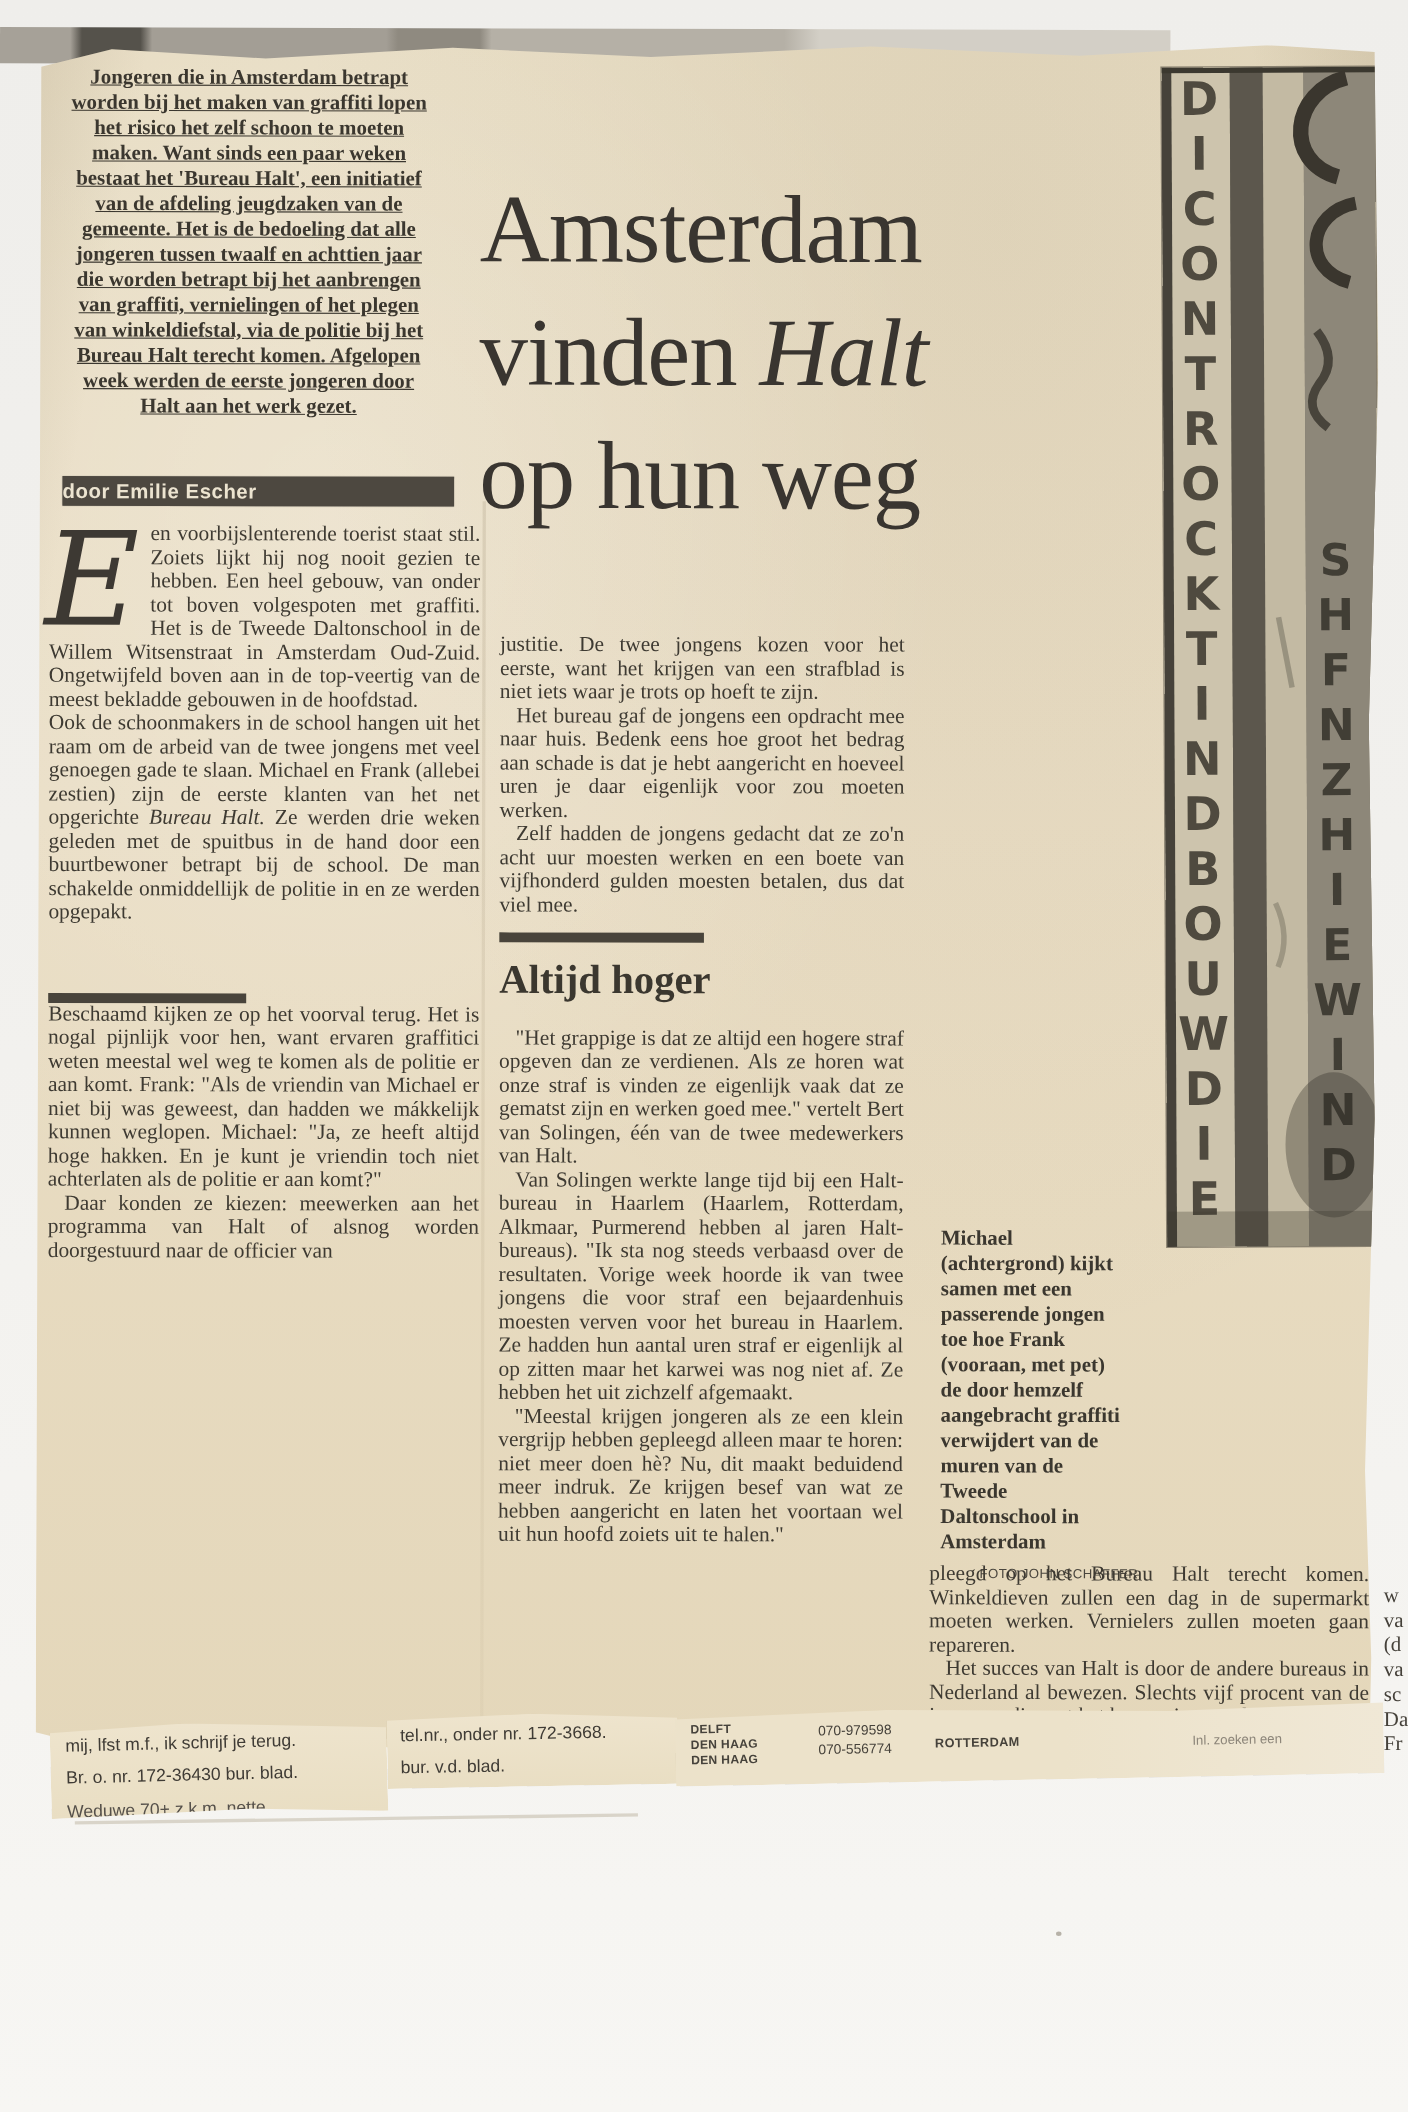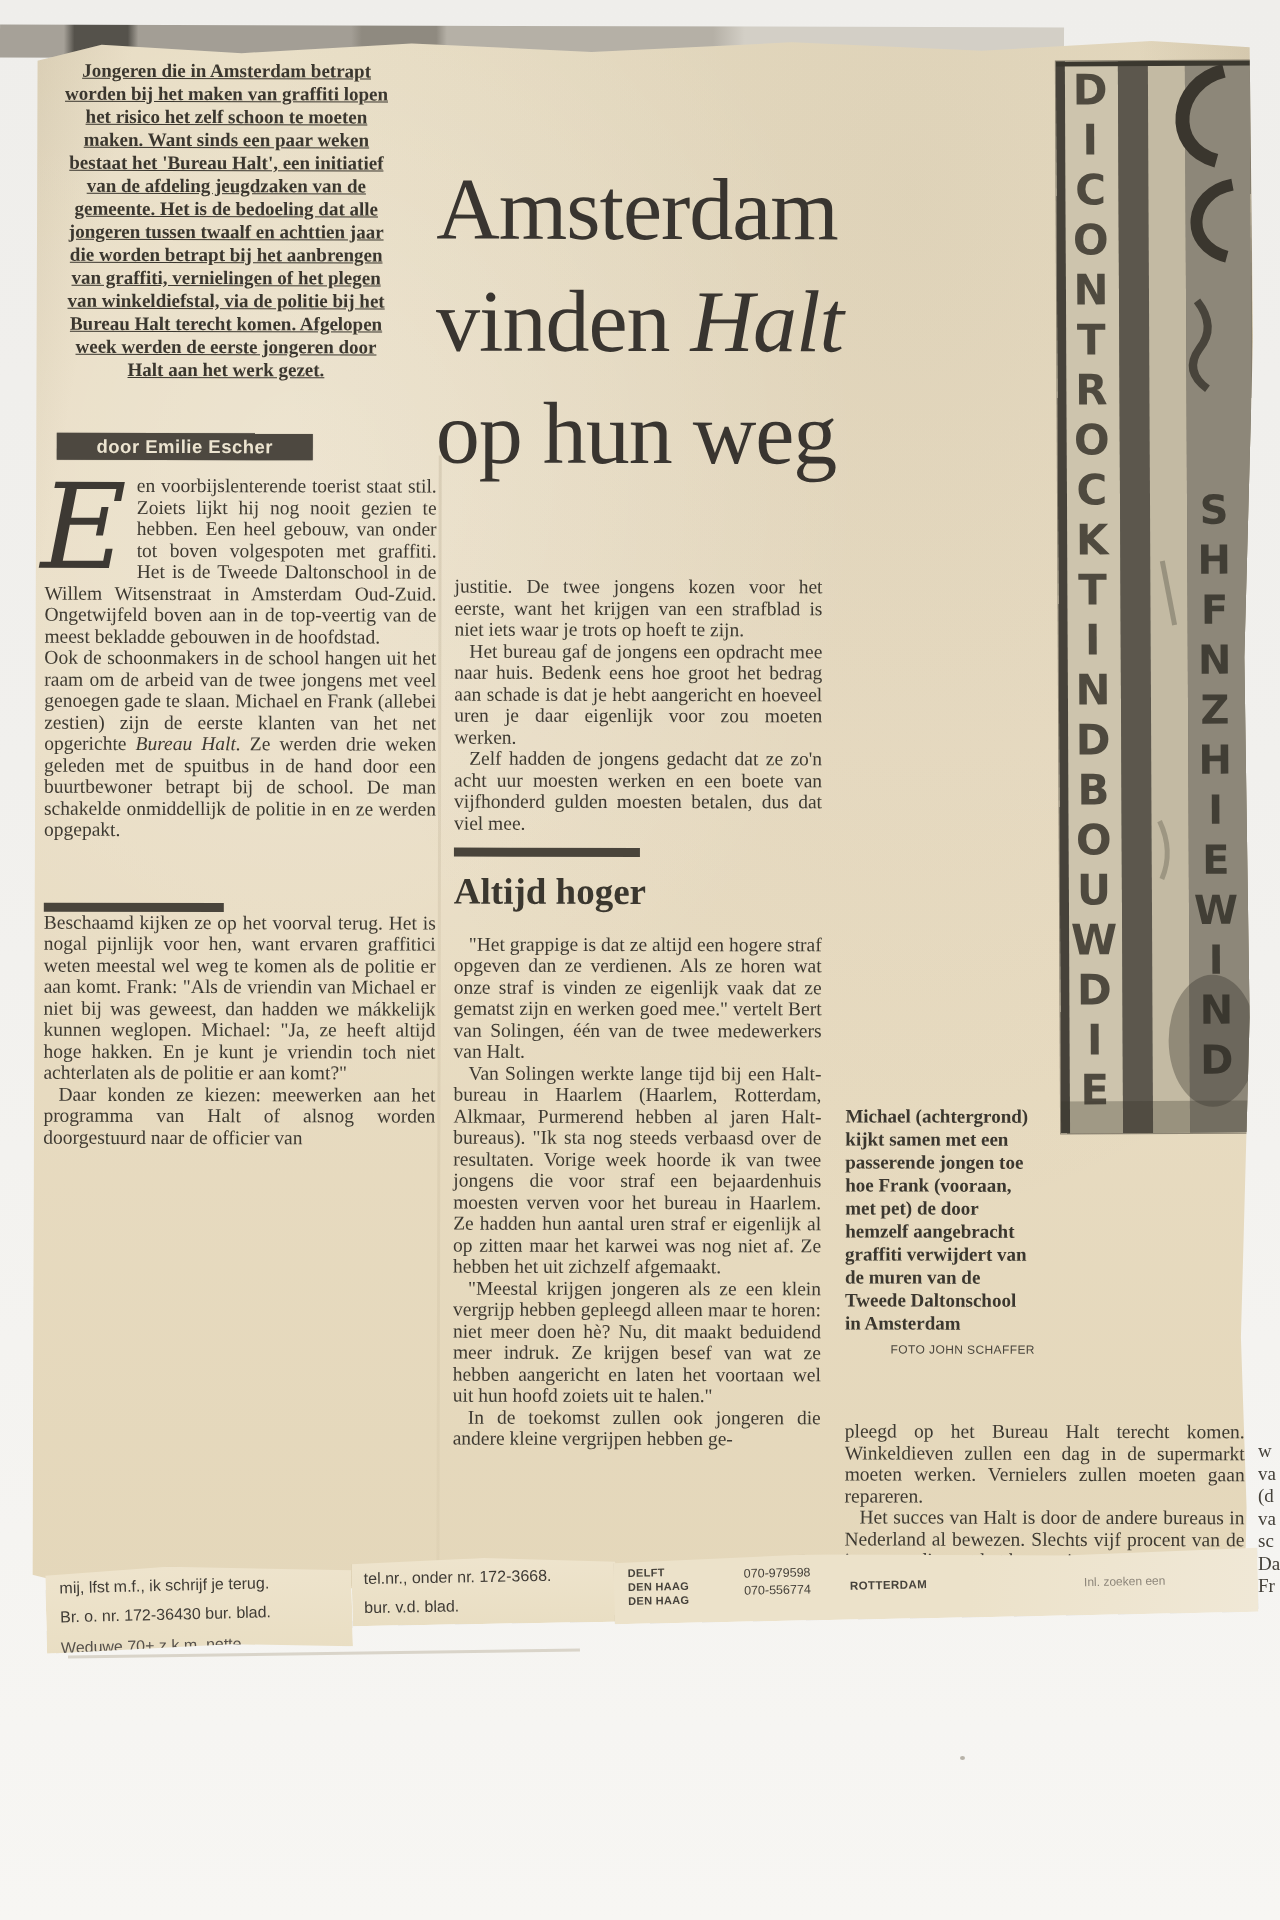--- a/index.html
+++ b/index.html
@@ -38,22 +38,22 @@
   .crease{
     left:408px;top:420px;width:3px;height:1140px;
     background:linear-gradient(180deg,rgba(110,92,60,.14),rgba(110,92,60,.04));
   }
 
   .intro{
     left:28px;top:24px;width:334px;
     font:bold 19px/23px "Liberation Serif",serif;color:#3b372f;text-align:center;text-decoration:underline;
   }
   .byline-bar{
-    left:26px;top:398px;width:256px;height:27px;background:#4d4840;
-    text-align:center;box-shadow:0 0 1px rgba(0,0,0,.4);
+    left:26px;top:398px;width:356px;height:27px;background:#4d4840;
+    text-align:left;box-shadow:0 0 1px rgba(0,0,0,.4);
   }
   .byline-bar span{
     font:bold 18.5px/27px "Liberation Sans",sans-serif;
     color:#ece4d0;letter-spacing:.5px;
   }
   .headline{
     left:405px;top:6px;width:590px;margin:0;
     font:400 88px/112px "Liberation Serif",serif;color:#393530;
     letter-spacing:-1px;white-space:nowrap;
   }
@@ -68,21 +68,21 @@
   .dropcap{
     float:left;font-family:"DejaVu Serif",serif;font-style:italic;
     font-size:118px;line-height:.76;margin:8px 10px 0 -4px;color:#3d3933;
   }
   .rule{height:9px;background:#49443b;width:180px;}
   .rule.r1{margin-top:62px;}
   .rule.r2{margin-top:14px;width:186px;}
   .sechead{font:bold 37px/1.05 "Liberation Serif",serif;color:#3b372f;margin:16px 0 22px;}
 
   .caption{left:816px;top:1068px;width:190px;}
-  .caption p{margin:0;font:bold 19px/23px "Liberation Serif",serif;color:#3b372f;text-align:left;}
+  .caption p{margin:10px;font:bold 19px/23px "Liberation Serif",serif;color:#3b372f;text-align:left;}
   .credit{font:12px/15px "Liberation Sans",sans-serif;letter-spacing:.4px;color:#4a463e;text-align:right;margin-top:8px;}
 
   .col3{left:816px;top:1384px;width:400px;}
   .col3 p{margin:0;text-align:justify;font:19.5px/21.5px "Liberation Serif",serif;color:#3e3a32;}
 
   
   .photo{
     left:1028px;top:24px;width:194px;height:1072px;overflow:hidden;
     transform:rotate(-.4deg);box-shadow:0 0 0 1px rgba(50,46,38,.5);
   }
@@ -150,21 +150,20 @@
 
     <div class="abs bodycol col2">
       <p>justitie. De twee jongens kozen voor het eerste, want het krijgen van een strafblad is niet iets waar je trots op hoeft te zijn.</p>
       <p class="ind">Het bureau gaf de jongens een opdracht mee naar huis. Bedenk eens hoe groot het bedrag aan schade is dat je hebt aangericht en hoeveel uren je daar eigenlijk voor zou moeten werken.</p>
       <p class="ind">Zelf hadden de jongens gedacht dat ze zo'n acht uur moesten werken en een boete van vijfhonderd gulden moesten betalen, dus dat viel mee.</p>
       <div class="rule r2"></div>
       <div class="sechead">Altijd hoger</div>
       <p class="ind">"Het grappige is dat ze altijd een hogere straf opgeven dan ze verdienen. Als ze horen wat onze straf is vinden ze eigenlijk vaak dat ze gematst zijn en werken goed mee." vertelt Bert van Solingen, één van de twee medewerkers van Halt.</p>
       <p class="ind">Van Solingen werkte lange tijd bij een Halt-bureau in Haarlem (Haarlem, Rotterdam, Alkmaar, Purmerend hebben al jaren Halt-bureaus). "Ik sta nog steeds verbaasd over de resultaten. Vorige week hoorde ik van twee jongens die voor straf een bejaardenhuis moesten verven voor het bureau in Haarlem. Ze hadden hun aantal uren straf er eigenlijk al op zitten maar het karwei was nog niet af. Ze hebben het uit zichzelf afgemaakt.</p>
       <p class="gap ind">"Meestal krijgen jongeren als ze een klein vergrijp hebben gepleegd alleen maar te horen: niet meer doen hè? Nu, dit maakt beduidend meer indruk. Ze krijgen besef van wat ze hebben aangericht en laten het voortaan wel uit hun hoofd zoiets uit te halen."</p>
-      <p class="ind">In de toekomst zullen ook jongeren die andere kleine vergrijpen hebben ge-</p>
     </div>
 
     <div class="abs caption">
       <p>Michael (achtergrond) kijkt samen met een passerende jongen toe hoe Frank (vooraan, met pet) de door hemzelf aangebracht graffiti verwijdert van de muren van de Tweede Daltonschool in Amsterdam</p>
       <div class="credit">FOTO JOHN SCHAFFER</div>
     </div>
 
     <div class="abs col3">
       <p>pleegd op het Bureau Halt terecht komen. Winkeldieven zullen een dag in de supermarkt moeten werken. Vernielers zullen moeten gaan repareren.</p>
       <p class="ind">Het succes van Halt is door de andere bureaus in Nederland al bewezen. Slechts vijf procent van de jongeren die met het bureau in aanraking komen</p>

